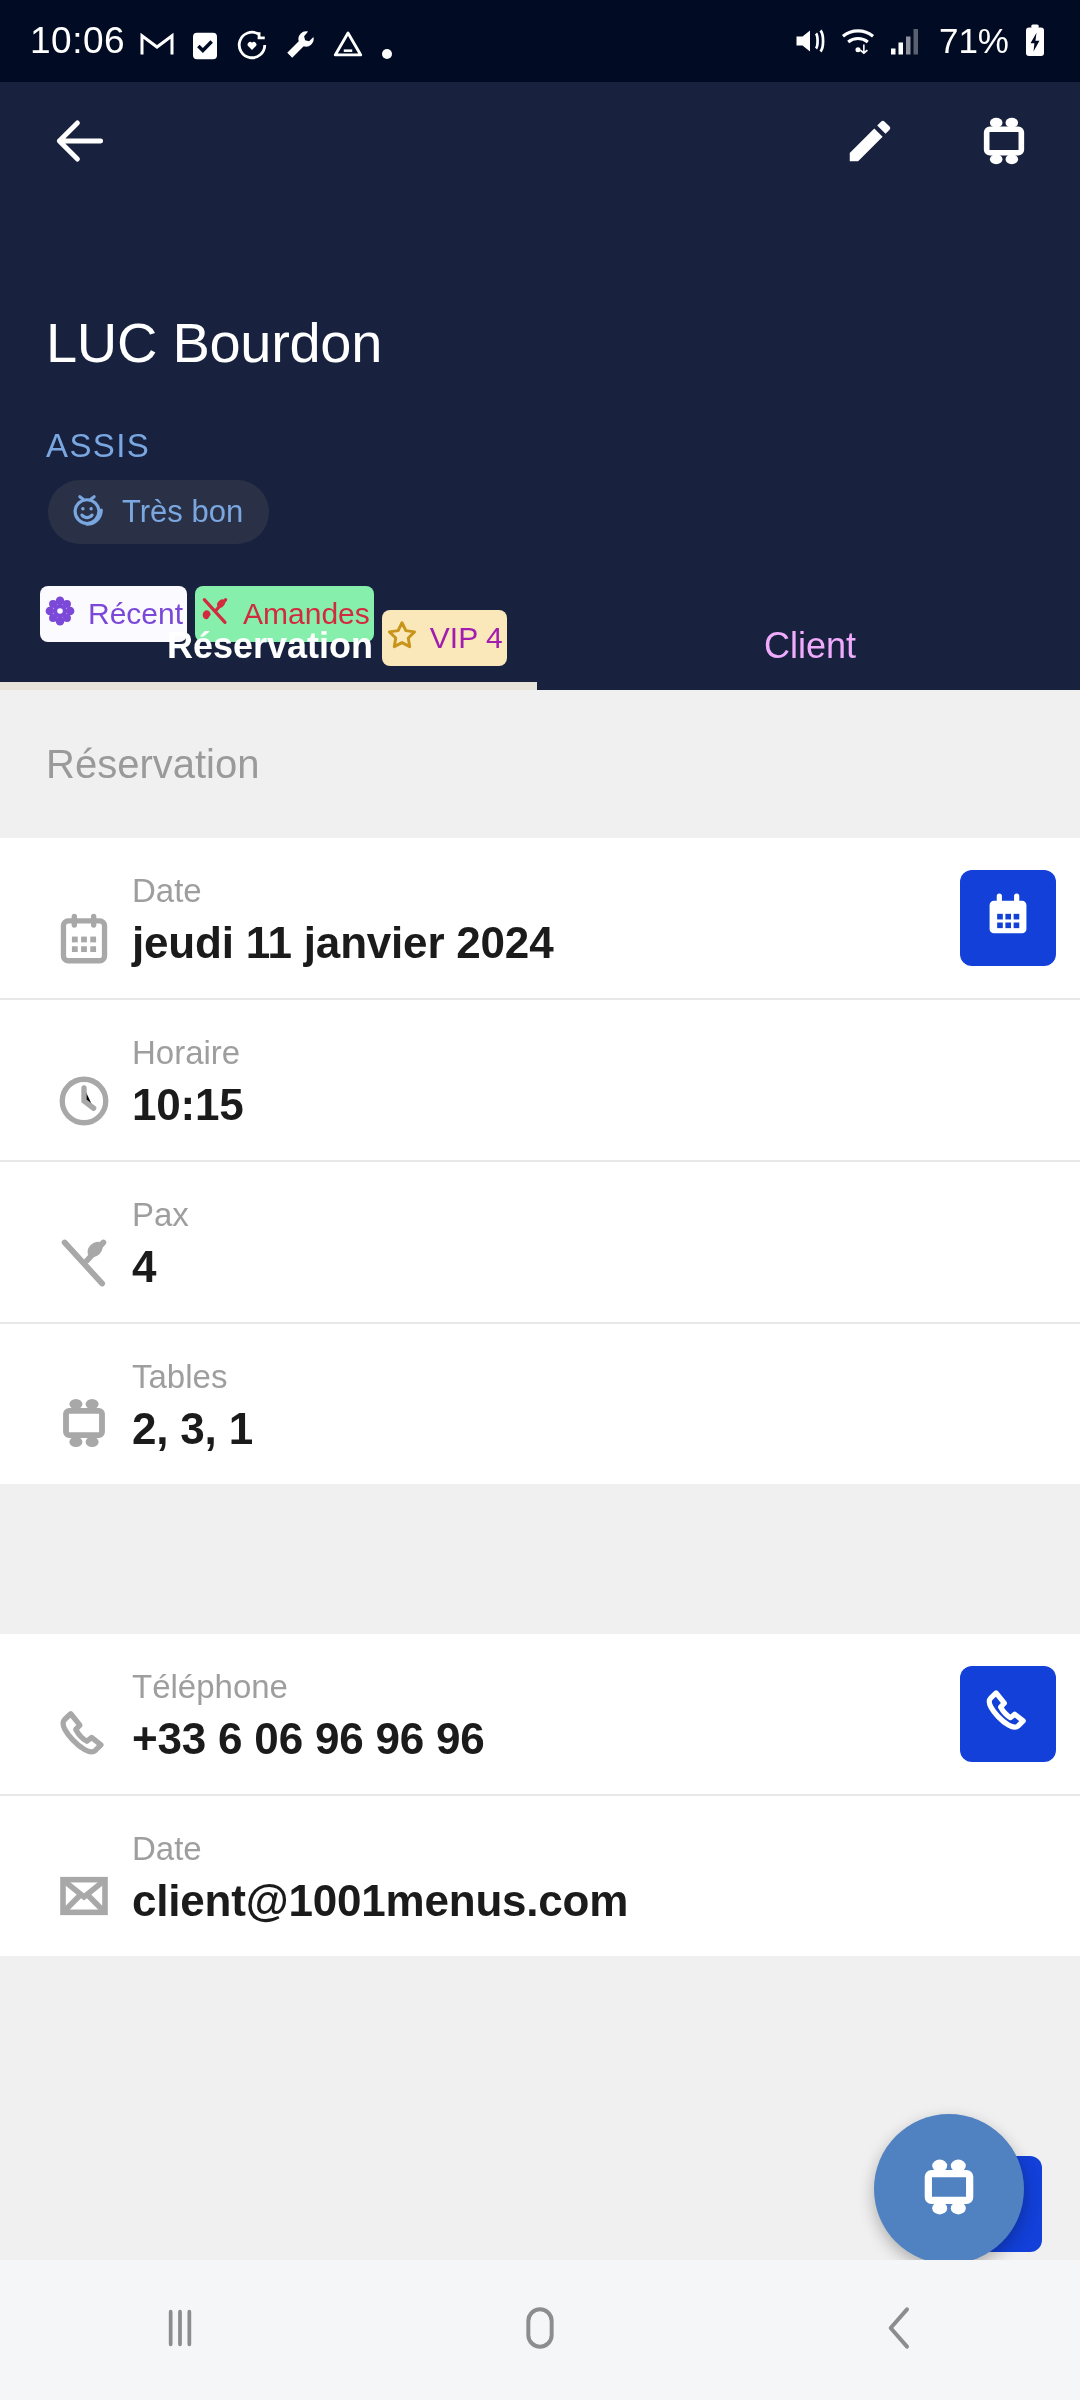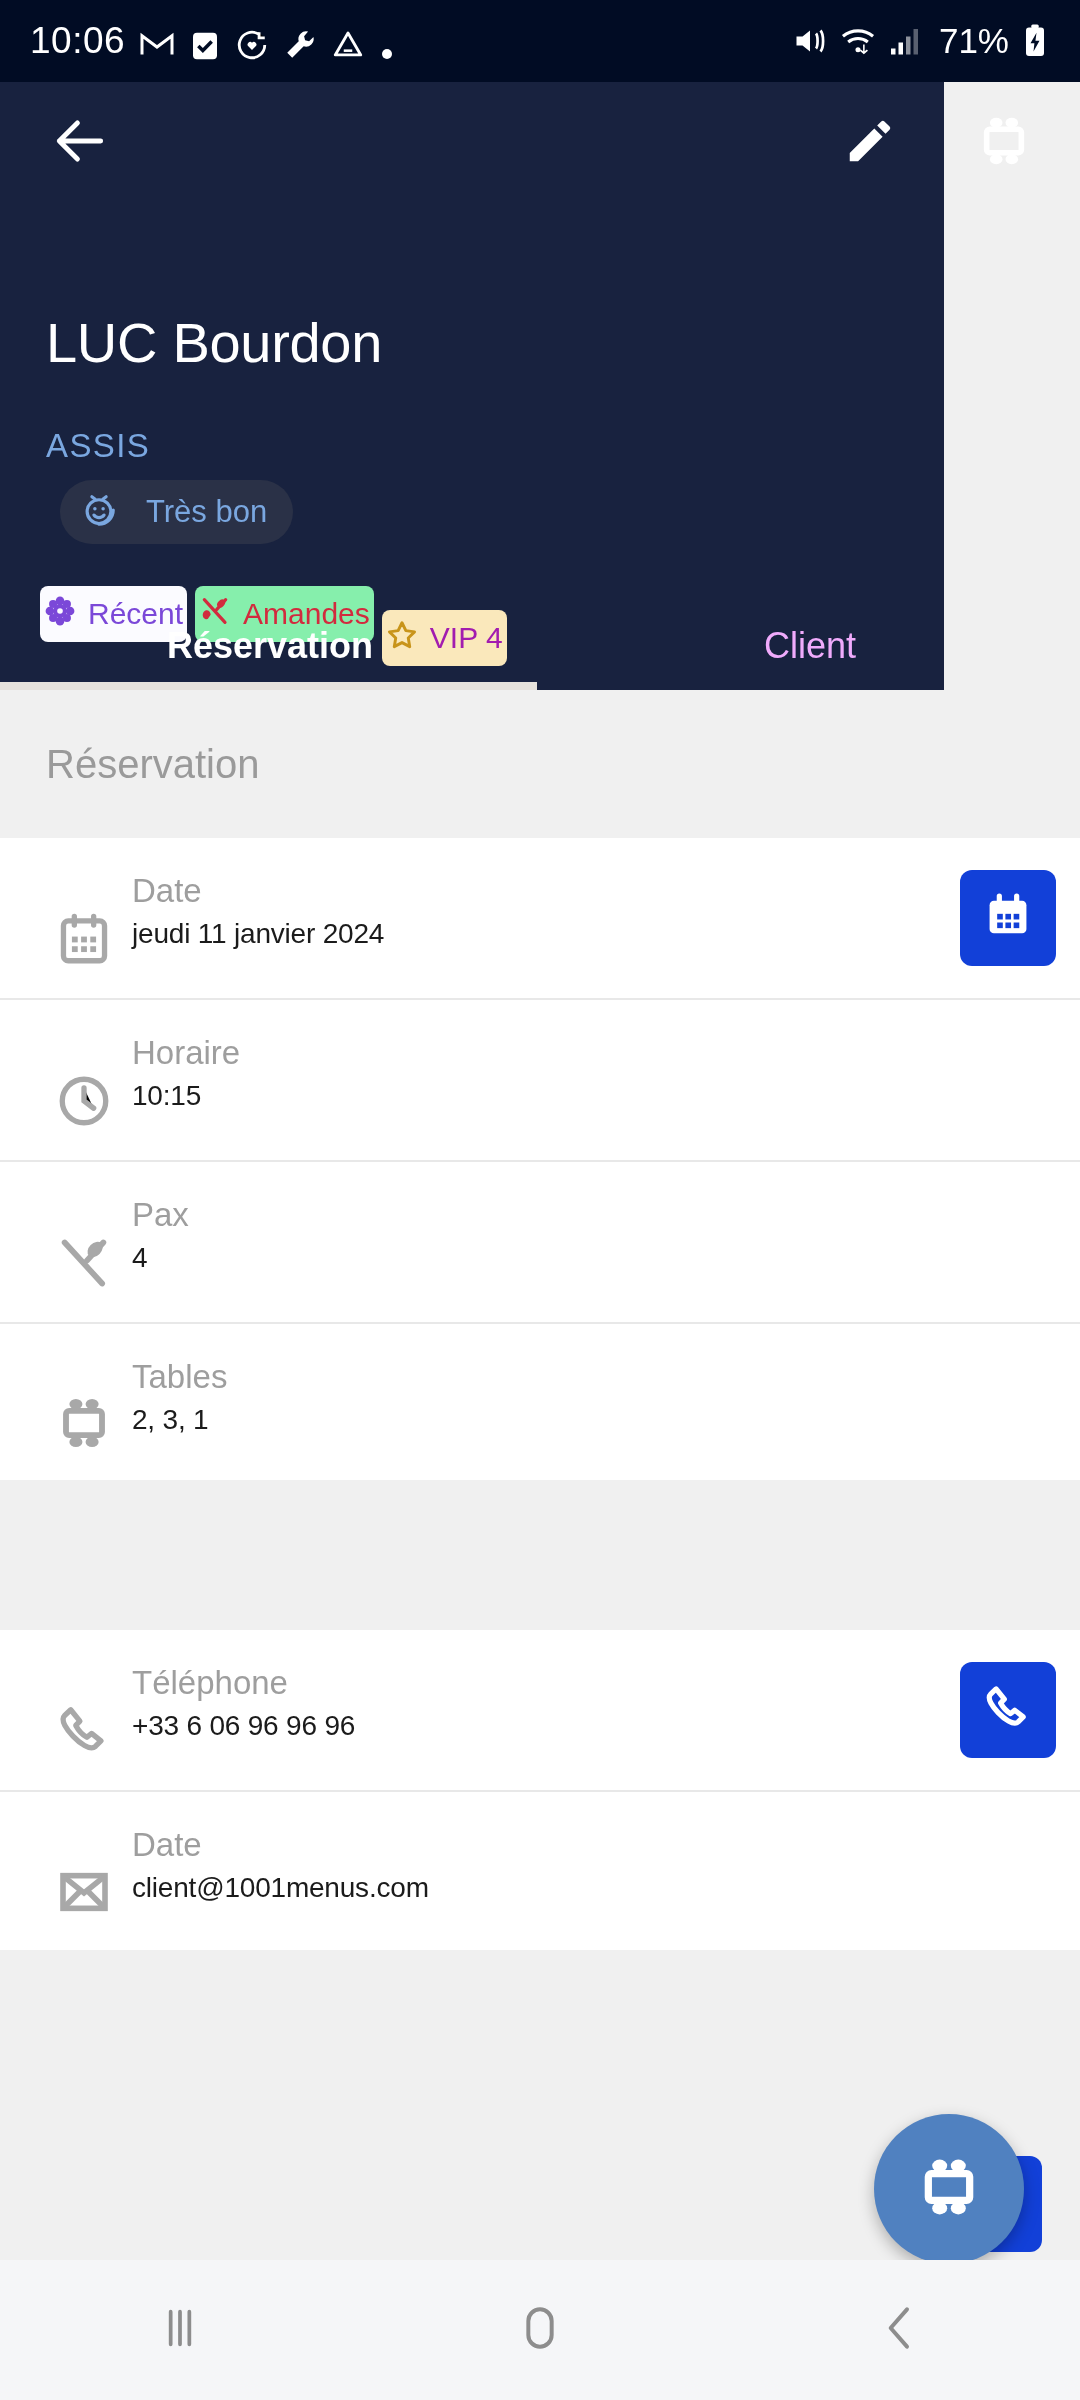--- a/index.html
+++ b/index.html
@@ -18,44 +18,44 @@
     padding:0 30px; color:#ffffff;
   }
   .sb-left { display:flex; align-items:flex-end; gap:14px; }
   .sb-time { font-size:37px; font-weight:400; letter-spacing:.5px; }
   .sb-icon { display:inline-flex; align-items:center; justify-content:center; }
   .sb-right { margin-left:auto; display:flex; align-items:center; gap:11px; }
   .sb-batt { font-size:35px; font-weight:400; margin-left:4px; }
 
   
   .header {
-    position:absolute; top:82px; left:0; width:944px; height:608px;
+    position:absolute; top:82px; left:0; width:1080px; height:608px;
     background:#18223f;
   }
   .hdr-actions {
     position:absolute; top:0; left:0; width:1080px; height:122px;
     display:flex; align-items:center; padding:0 44px;
   }
   .hdr-back { width:72px; height:72px; display:flex; align-items:center; justify-content:center; }
   .hdr-right { margin-left:auto; display:flex; align-items:center; gap:70px; }
   .hdr-btn { width:64px; height:64px; display:flex; align-items:center; justify-content:center; }
 
   .hdr-name {
     position:absolute; top:228px; left:46px;
     font-size:56px; color:#ffffff; font-weight:400; letter-spacing:-.3px;
   }
   .hdr-status {
     position:absolute; top:345px; left:46px;
     font-size:33px; color:#7aa7e0; letter-spacing:1.4px; font-weight:400;
   }
   .chip-rating {
-    position:absolute; top:398px; left:60px;
+    position:absolute; top:398px; left:48px;
     height:64px; padding:0 26px 0 20px;
     background:#2a3147; border-radius:32px;
-    display:flex; align-items:center; gap:28px;
+    display:flex; align-items:center; gap:16px;
   }
   .chip-rating .lbl { font-size:31px; color:#7aa7e0; }
 
   .tagrow {
     position:absolute; top:480px; left:40px;
     display:flex; align-items:center; gap:8px;
   }
   .tag {
     height:56px; padding:0 4px; border-radius:8px;
     display:flex; align-items:center; gap:12px;
@@ -95,21 +95,21 @@
     border-bottom:2px solid #e8e8e8;
     background:#ffffff;
   }
   .row:last-child { border-bottom:none; }
   .row-icon {
     width:96px; flex:0 0 96px; display:flex; align-items:center;
     justify-content:center; padding-top:42px;
   }
   .row-text { flex:1; display:flex; flex-direction:column; gap:8px; padding-top:4px; }
   .row-label { font-size:33px; color:#9e9e9e; font-weight:400; }
-  .row-value { font-size:28px; color:#1b1b1b; font-weight:400; letter-spacing:-.2px; }
+  .row-value { font-size:44px; color:#1b1b1b; font-weight:700; letter-spacing:-.2px; }
   .row-action {
     flex:0 0 auto; align-self:center; margin-left:20px;
     width:96px; height:96px; border-radius:12px; background:#1240d8;
     display:flex; align-items:center; justify-content:center;
   }
   .spacer { height:150px; background:#f0f0f0; }
 
   
   .fab-behind {
     position:absolute; right:38px; bottom:148px;

